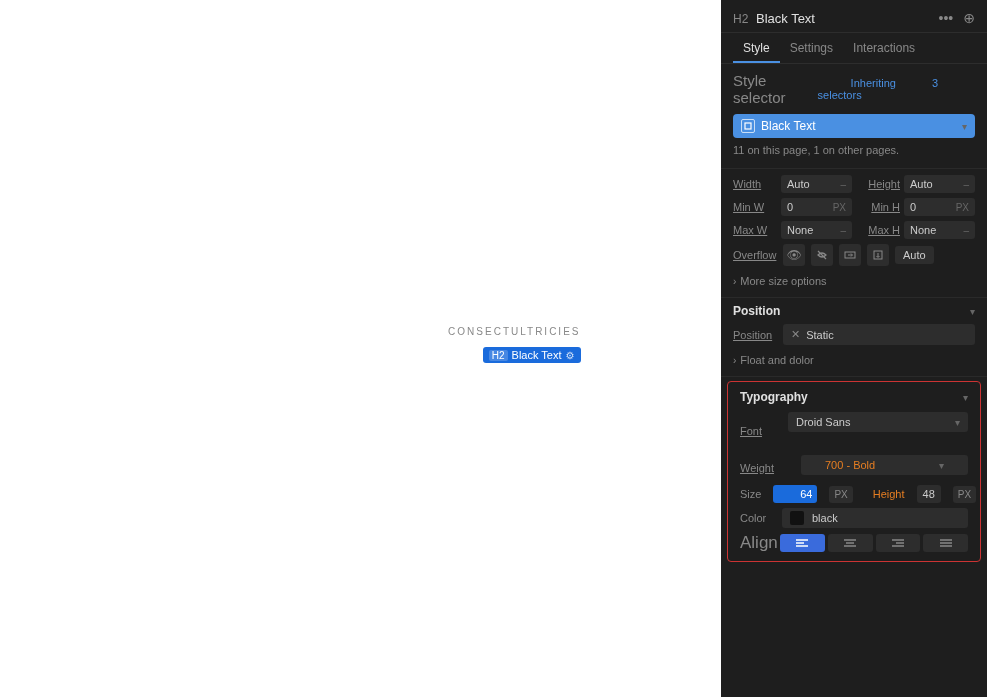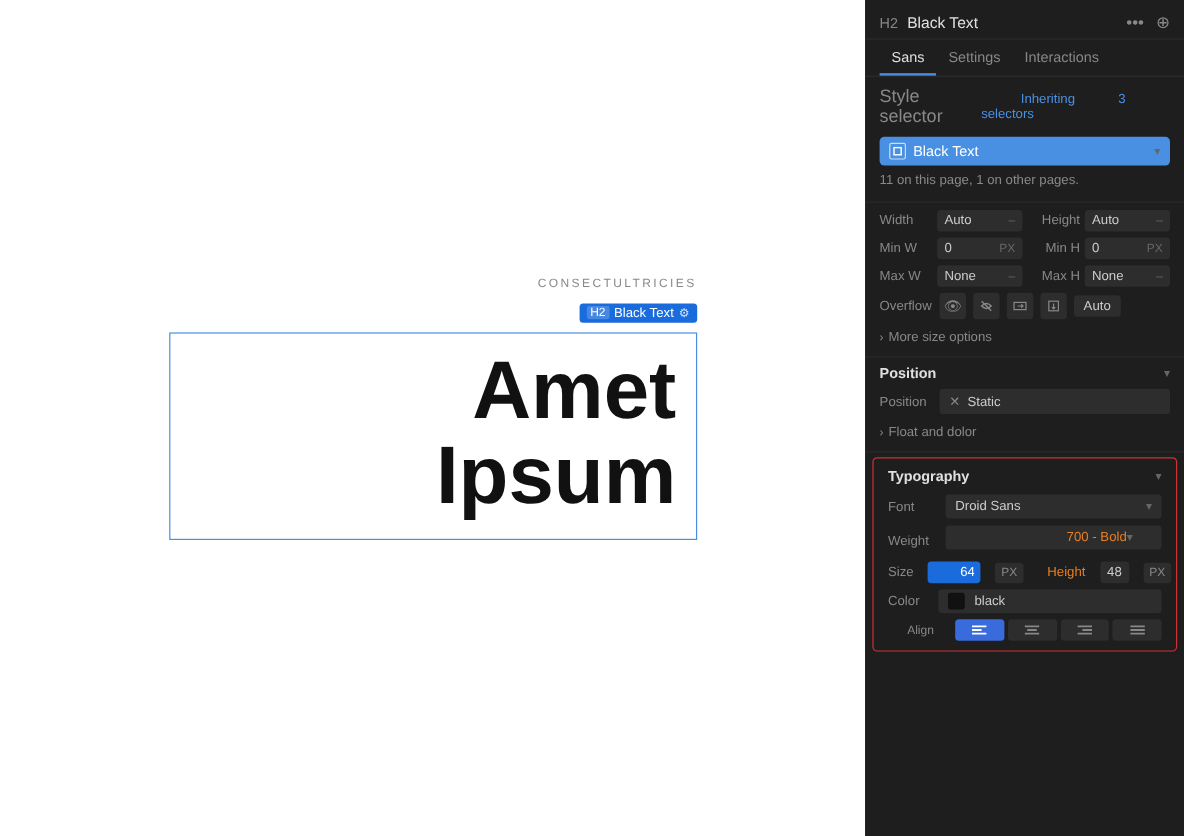--- a/index.html
+++ b/index.html
@@ -200,20 +200,21 @@
       display: flex;
       align-items: center;
       margin-bottom: 5px;
       gap: 4px;
     }
     .prop-label {
       color: #888;
       font-size: 11px;
       width: 44px;
       flex-shrink: 0;
+      text-decoration: underline;
     }
     .prop-value-box {
       display: flex;
       align-items: center;
       background: #2d2d2d;
       border-radius: 3px;
       padding: 3px 6px;
       flex: 1;
       justify-content: space-between;
       font-size: 11px;
@@ -315,21 +316,21 @@
     .typography-section .section-header {
       margin-bottom: 8px;
     }
     .font-dropdown {
       display: flex;
       align-items: center;
       justify-content: space-between;
       background: #2d2d2d;
       border-radius: 3px;
       padding: 5px 8px;
-      margin-bottom: 1px;
+      margin-bottom: 18px;
       cursor: pointer;
       color: #ccc;
       font-size: 11px;
       text-align: center;
     }
     .weight-dropdown {
       display: flex;
       align-items: center;
       justify-content: space-between;
       background: #2d2d2d;
@@ -417,23 +418,22 @@
       background: #111;
       border-radius: 2px;
     }
     .align-row {
       display: flex;
       align-items: center;
       gap: 4px;
     }
     .align-label {
       color: #888;
-      font-size: 10px;
+      font-size: 17px;
       width: 36px;
-      margin-left: 16px;
     }
     .align-buttons {
       display: flex;
       gap: 3px;
       flex: 1;
     }
     .align-btn {
       flex: 1;
       background: #2d2d2d;
       border-radius: 3px;
@@ -463,45 +463,39 @@
   <div class="canvas-inner">
     <div class="canvas-content">
       <div class="small-label">CONSECTULTRICIES</div>
       <div class="element-tag-wrapper">
         <div class="element-tag">
           <span class="tag-badge">H2</span>
           <span>Black Text</span>
           <span class="gear-icon">⚙</span>
         </div>
       </div>
-      <div class="heading-block">
-        <div class="heading-text">
-          <div>Amet</div>
-          <div>Ipsum</div>
-        </div>
-      </div>
     </div>
   </div>
 </div>
 
 <div class="right-panel">
 
   <div class="panel-header">
     <div class="panel-title">
       <span class="h2-badge" style="color:#888;font-size:12px;margin-right:4px;">H2</span>
       <span>Black Text</span>
     </div>
     <div class="panel-header-icons">
       <span style="color:#888;font-size:14px;">•••</span>
       <span style="color:#888;font-size:14px;">⊕</span>
     </div>
   </div>
 
   <div class="panel-tabs">
-    <div class="tab active">Sans</div>
+    <div class="tab active">Style</div>
     <div class="tab">Settings</div>
     <div class="tab">Interactions</div>
   </div>
 
   <div class="section">
     <div class="style-selector-row">
       <span class="style-selector-label">Style selector</span>
       <span class="inheriting-text">
         <span>Inheriting </span><span style="color:#4a90e2;margin-top:46px;">3 selectors</span>
       </span>
@@ -617,21 +611,21 @@
     <div class="prop-row">
       <span class="prop-label">Font</span>
       <div class="font-dropdown" style="flex:1;display:flex;justify-content:space-between;align-items:center;background:#2d2d2d;border-radius:3px;padding:4px 8px;">
         <span>Droid Sans</span>
         <span class="chevron-icon">▾</span>
       </div>
     </div>
 
     <div class="prop-row">
       <span class="prop-label">Weight</span>
-      <div class="weight-dropdown" style="flex:1;display:flex;justify-content:flex-end;align-items:center;background:#2d2d2d;border-radius:3px;padding:4px 24px;">
+      <div class="weight-dropdown" style="flex:1;display:flex;justify-content:space-between;align-items:center;background:#2d2d2d;border-radius:3px;padding:4px 24px;margin-left:13px;">
         <span style="color:#e67e22;">700 - Bold</span>
         <span class="chevron-icon">▾</span>
       </div>
     </div>
 
     <div class="size-height-row">
       <span class="size-label">Size</span>
       <input class="size-input" type="text" value="64" style="">
       <span class="unit-box">PX</span>
       <span class="height-label">Height</span>

